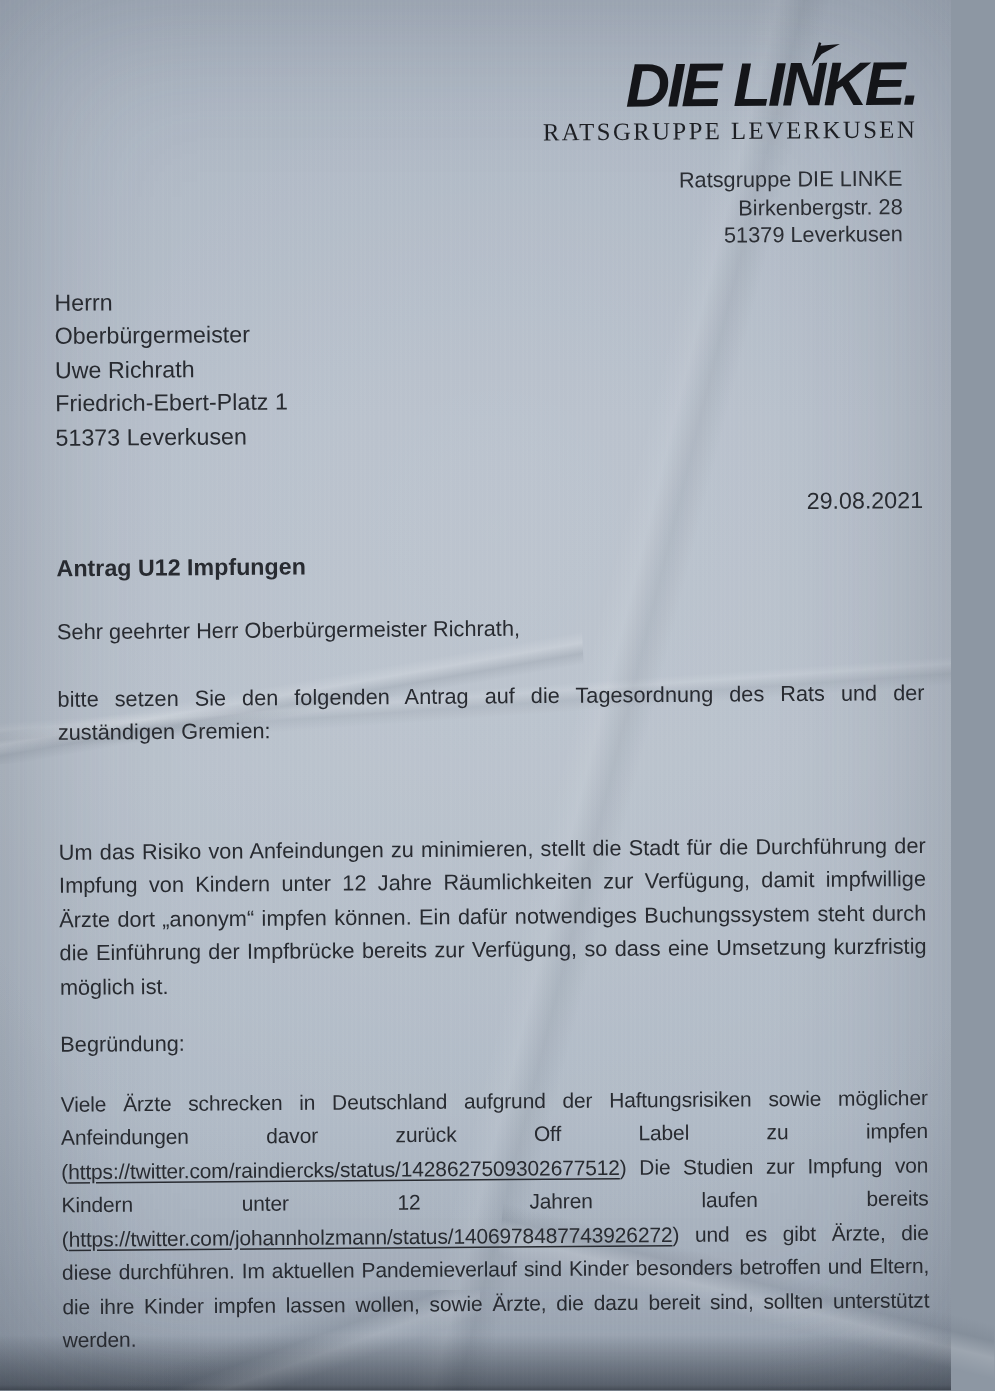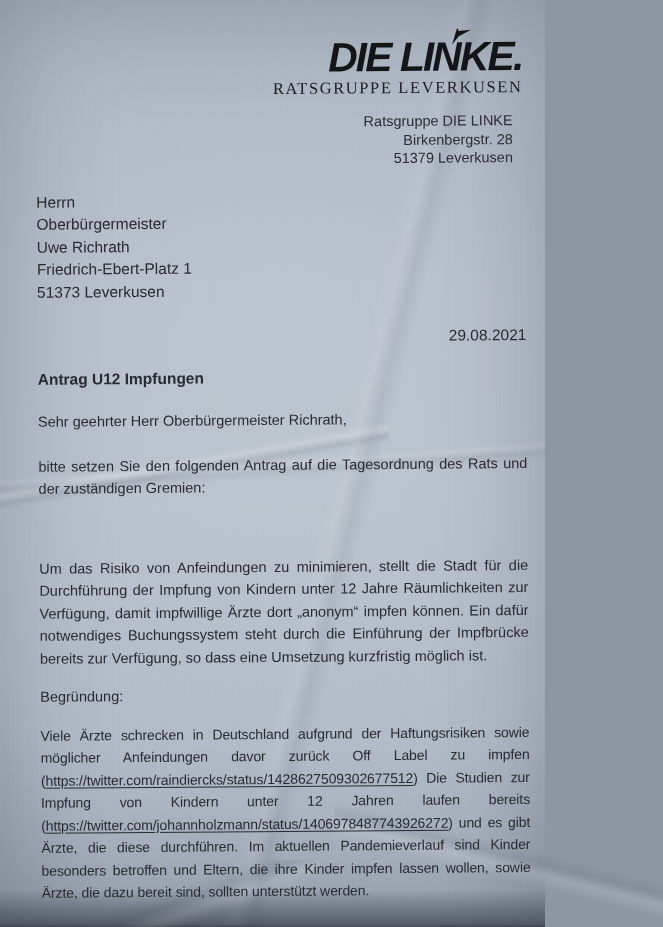--- a/index.html
+++ b/index.html
@@ -5,21 +5,21 @@
   * { margin: 0; padding: 0; box-sizing: border-box; }
   html, body { width: 663px; height: 927px; overflow: hidden; }
   body {
     font-family: "Liberation Sans", sans-serif;
     background: #8d97a3;
   }
 
   
   .photo {
     position: relative;
-    width: 545px; height: 927px;
+    width: 634px; height: 927px;
     background:
       linear-gradient(180deg, rgba(0,0,0,0) 0%, rgba(0,0,0,0) 96%, rgba(40,46,54,.45) 99.6%, rgba(25,30,36,.6) 100%),
       radial-gradient(ellipse 130% 90% at 52% 38%, rgba(255,255,255,.10) 0%, rgba(255,255,255,0) 60%),
       linear-gradient(104deg, rgba(255,255,255,0) 58%, rgba(255,255,255,.07) 60%, rgba(70,80,92,.10) 62%, rgba(255,255,255,0) 64%),
       linear-gradient(176deg, rgba(255,255,255,0) 49.6%, rgba(255,255,255,.12) 50.1%, rgba(75,85,97,.10) 50.8%, rgba(255,255,255,0) 51.6%),
       linear-gradient(62deg, rgba(60,70,82,.12) 0%, rgba(255,255,255,0) 14%),
       linear-gradient(298deg, rgba(60,70,82,.10) 0%, rgba(255,255,255,0) 12%),
       repeating-linear-gradient(90deg, rgba(255,255,255,.025) 0 1px, rgba(0,0,0,0) 1px 3px),
       linear-gradient(180deg, #aab4c1 0%, #b4bdc9 30%, #b6bfca 55%, #b0bac6 80%, #a2acb9 96%, #8b95a2 100%);
     box-shadow: inset 0 0 110px rgba(45,55,68,.28);

